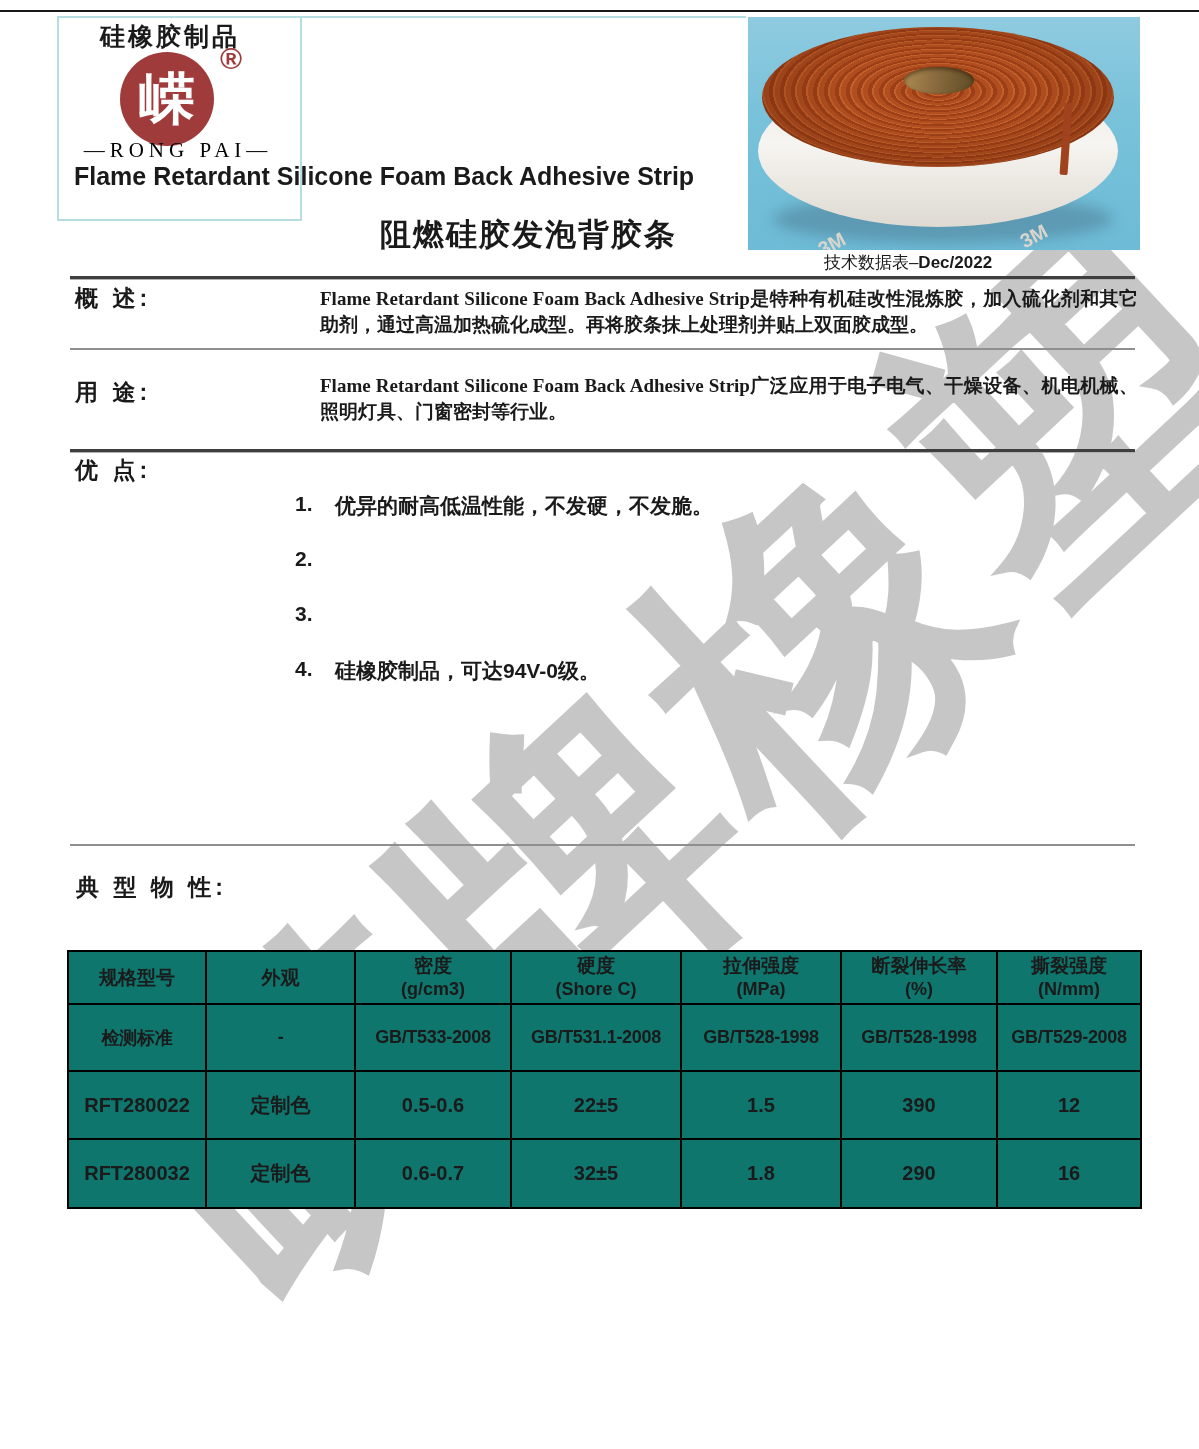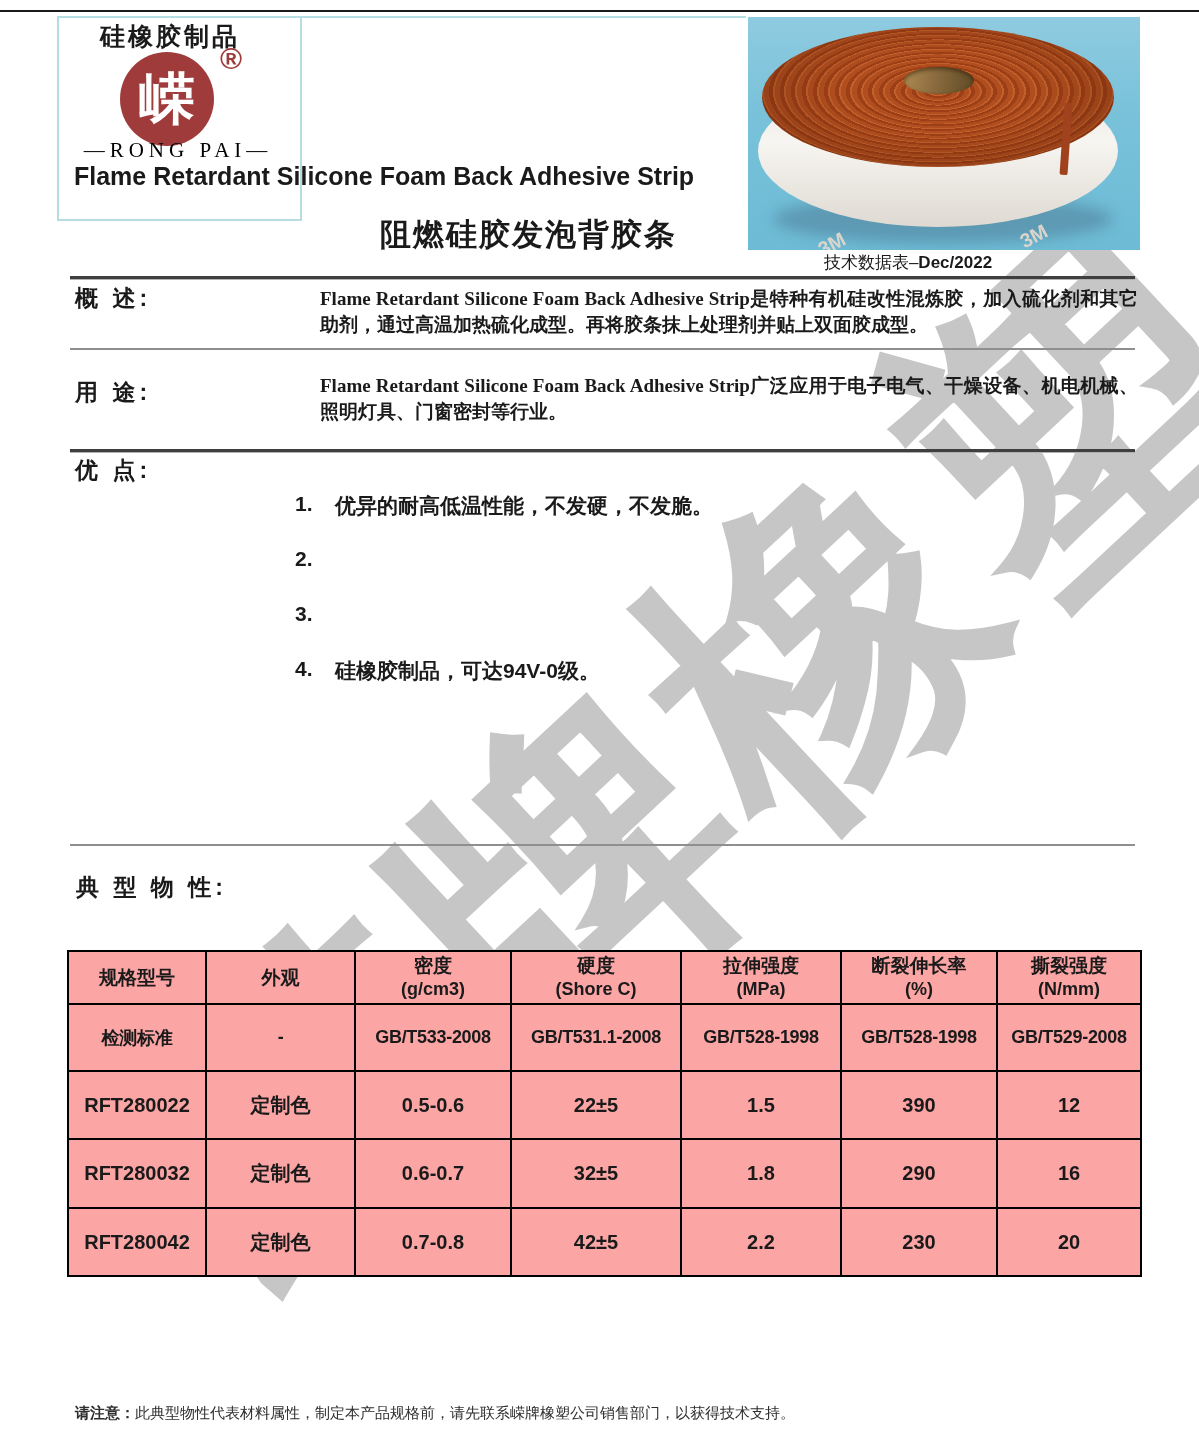--- a/index.html
+++ b/index.html
@@ -106,21 +106,21 @@
   }
   .b-overview{left:320px;top:286px;}
   .b-usage{left:320px;top:373px;}
   
   .adv-item{position:absolute;left:295px;display:flex;font-size:21px;font-weight:bold;white-space:nowrap;z-index:2;}
   .adv-item .num{width:40px;}
   .ai1{top:492px;} .ai2{top:547px;} .ai3{top:602px;} .ai4{top:657px;}
   
   .props-table-wrap{left:67px;top:950px;z-index:2;}
   table.props{
-    border-collapse:collapse;table-layout:fixed;background:#fca5a5;
+    border-collapse:collapse;table-layout:fixed;background:#0f766e;
     width:1073px;
   }
   table.props td{
     border:2px solid #000000;
     text-align:center;vertical-align:middle;
     padding:0;overflow:hidden;
   }
   .hdr-l1{display:block;font-size:19px;font-weight:bold;line-height:1.25;}
   .hdr-l2{display:block;font-size:18px;font-weight:bold;line-height:1.25;font-family:"Liberation Sans",sans-serif;}
   .cell-std{font-size:18px;font-weight:bold;letter-spacing:-0.3px;white-space:nowrap;}
@@ -259,30 +259,18 @@
         </tr>
         <tr class="r-d2">
           <td class="cell-data">RFT280032</td>
           <td class="cell-data">定制色</td>
           <td class="cell-data">0.6-0.7</td>
           <td class="cell-data">32±5</td>
           <td class="cell-data">1.8</td>
           <td class="cell-data">290</td>
           <td class="cell-data">16</td>
         </tr>
-        <tr class="r-d3">
-          <td class="cell-data">RFT280042</td>
-          <td class="cell-data">定制色</td>
-          <td class="cell-data">0.7-0.8</td>
-          <td class="cell-data">42±5</td>
-          <td class="cell-data">2.2</td>
-          <td class="cell-data">230</td>
-          <td class="cell-data">20</td>
-        </tr>
       </tbody>
     </table>
   </div>
 
-  <div class="layer footer-note">
-    <span class="lbl">请注意：</span><span>此典型物性代表材料属性，制定本产品规格前，请先联系嵘牌橡塑公司销售部门，以获得技术支持。</span>
-  </div>
 
 </div>
 
 </body></html>

